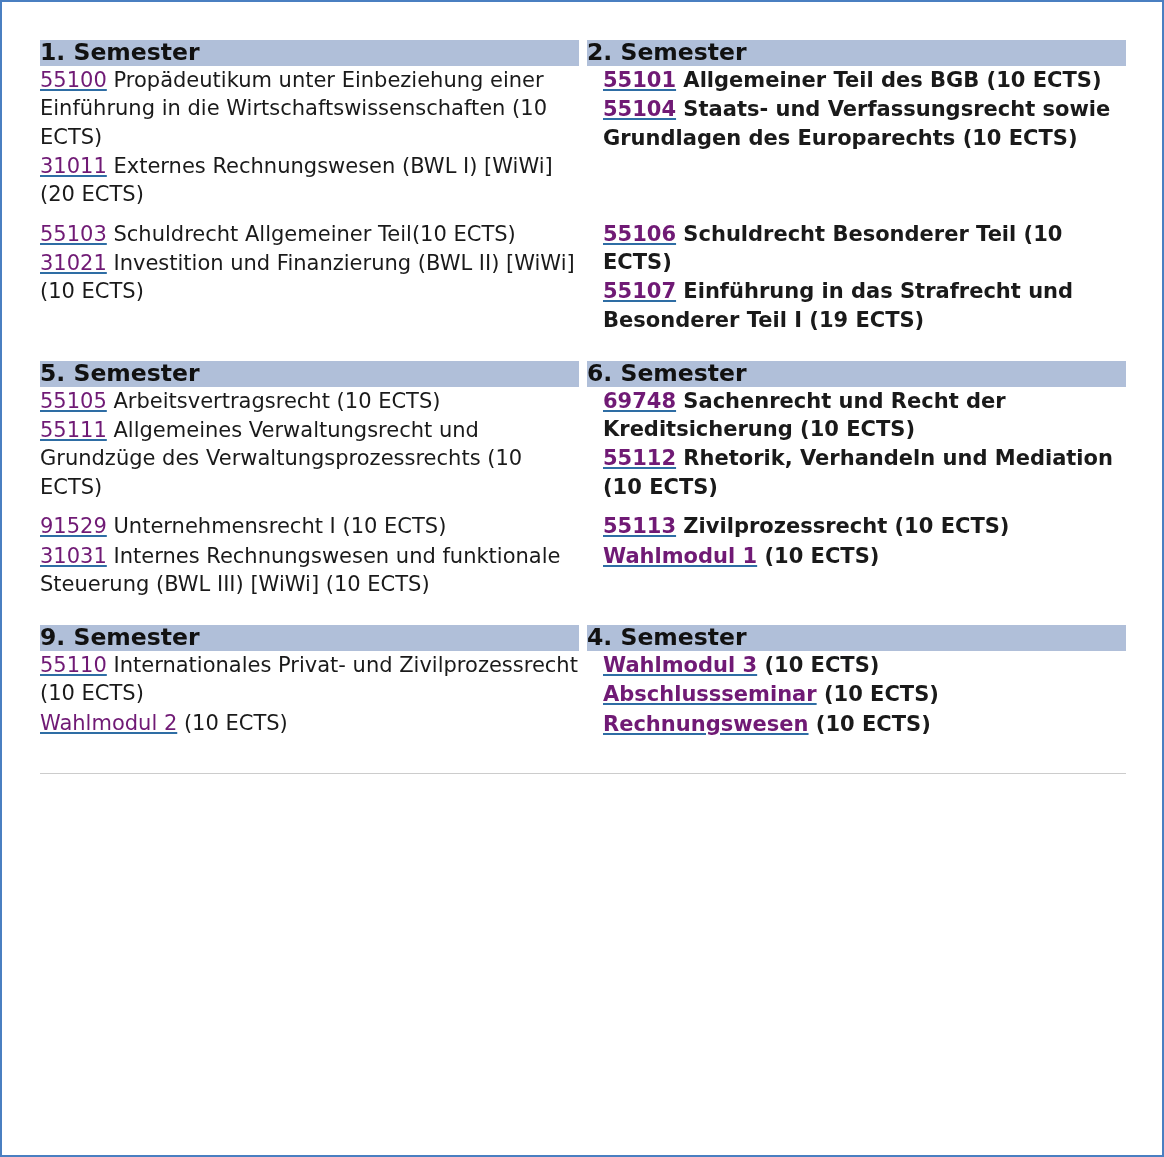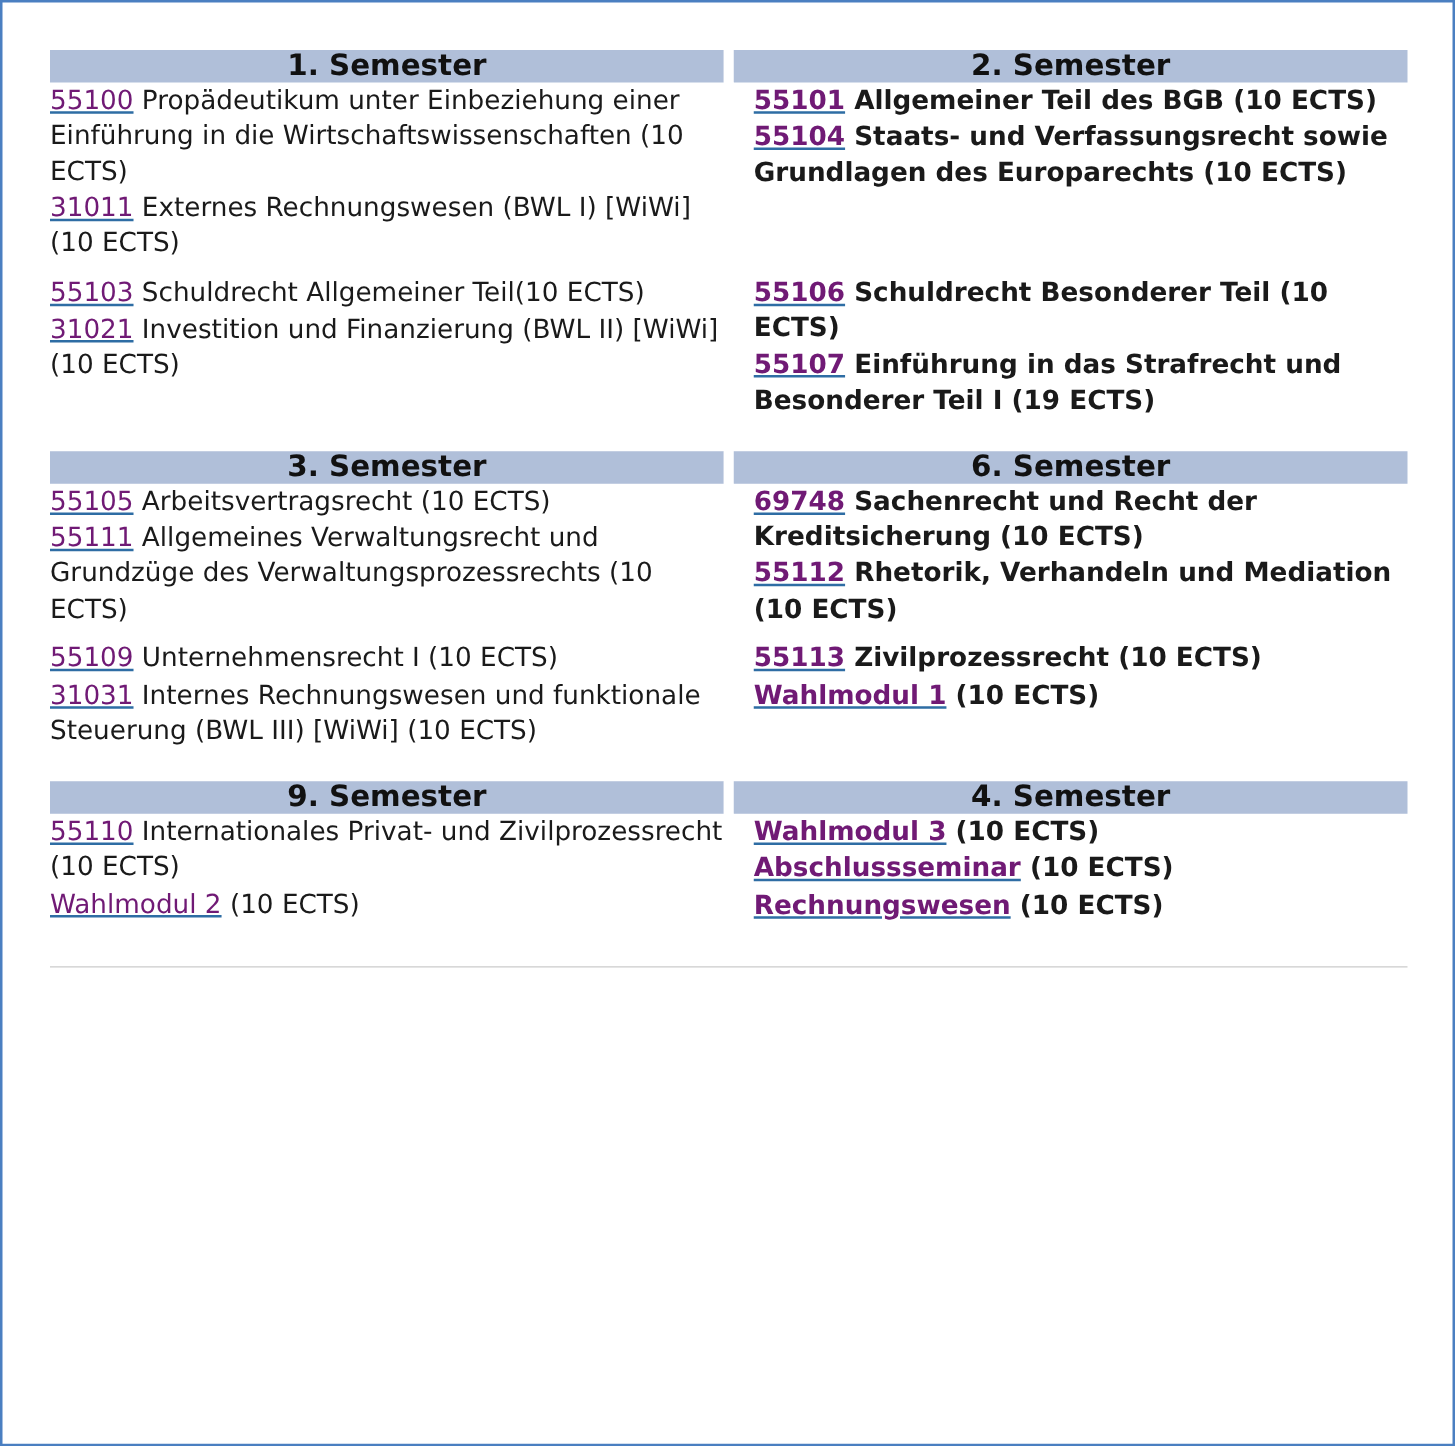--- a/index.html
+++ b/index.html
@@ -24,21 +24,20 @@
     border-collapse: collapse;
     width: 1086px;
     table-layout: fixed;
   }
   table.plan td {
     padding: 0;
     vertical-align: top;
   }
   .sem-head {
     background: #b0bfd9;
-    text-align: center;
     font-weight: bold;
     font-size: 23.5px;
     color: #111111;
     padding: 13px 0 14px 0;
     line-height: 1.1;
   }
   .head-gap {
     width: 8px;
     background: #ffffff;
   }
@@ -83,21 +82,21 @@
     <tbody>
 
       <tr>
         <td class="sem-head">1. Semester</td>
         <td class="head-gap"></td>
         <td class="sem-head">2. Semester</td>
       </tr>
       <tr>
         <td class="cell-body">
           <span class="mod"><a class="code" href="#">55100</a><span class="txt"> Propädeutikum unter Einbeziehung einer Einführung in die Wirtschaftswissenschaften (10 ECTS)</span></span>
-          <span class="mod"><a class="code" href="#">31011</a><span class="txt"> Externes Rechnungswesen (BWL I) [WiWi] (10 ECTS)</span></span>
+          <span class="mod"><a class="code" href="#">31011</a><span class="txt"> Externes Rechnungswesen (BWL I) [WiWi] (20 ECTS)</span></span>
         </td>
         <td class="head-gap"></td>
         <td class="cell-body right">
           <span class="mod"><a class="code" href="#">55101</a><span class="txt"> Allgemeiner Teil des BGB (10 ECTS)</span></span>
           <span class="mod"><a class="code" href="#">55104</a><span class="txt"> Staats- und Verfassungsrecht sowie Grundlagen des Europarechts (10 ECTS)</span></span>
         </td>
       </tr>
       <tr class="spacer-row-small">
           <td></td>
           <td></td>
@@ -115,21 +114,21 @@
           <span class="mod"><a class="code" href="#">55107</a><span class="txt"> Einführung in das Strafrecht und Besonderer Teil I (19 ECTS)</span></span>
         </td>
       </tr>
       <tr class="spacer-row">
           <td></td>
           <td></td>
           <td></td>
         </tr>
 
       <tr>
-        <td class="sem-head">3. Semester</td>
+        <td class="sem-head">5. Semester</td>
         <td class="head-gap"></td>
         <td class="sem-head">6. Semester</td>
       </tr>
       <tr>
         <td class="cell-body">
           <span class="mod"><a class="code" href="#">55105</a><span class="txt"> Arbeitsvertragsrecht (10 ECTS)</span></span>
           <span class="mod"><a class="code" href="#">55111</a><span class="txt"> Allgemeines Verwaltungsrecht und Grundzüge des Verwaltungsprozessrechts (10 ECTS)</span></span>
         </td>
         <td class="head-gap"></td>
         <td class="cell-body right">
@@ -138,21 +137,21 @@
         </td>
       </tr>
       <tr class="spacer-row-small">
           <td></td>
           <td></td>
           <td></td>
         </tr>
 
       <tr>
         <td class="cell-body">
-          <span class="mod"><a class="code" href="#">55109</a><span class="txt"> Unternehmensrecht I (10 ECTS)</span></span>
+          <span class="mod"><a class="code" href="#">91529</a><span class="txt"> Unternehmensrecht I (10 ECTS)</span></span>
           <span class="mod"><a class="code" href="#">31031</a><span class="txt"> Internes Rechnungswesen und funktionale Steuerung (BWL III) [WiWi] (10 ECTS)</span></span>
         </td>
         <td class="head-gap"></td>
         <td class="cell-body right">
           <span class="mod"><a class="code" href="#">55113</a><span class="txt"> Zivilprozessrecht (10 ECTS)</span></span>
           <span class="mod"><a class="code" href="#">Wahlmodul 1</a><span class="txt"> (10 ECTS)</span></span>
         </td>
       </tr>
       <tr class="spacer-row">
           <td></td>

